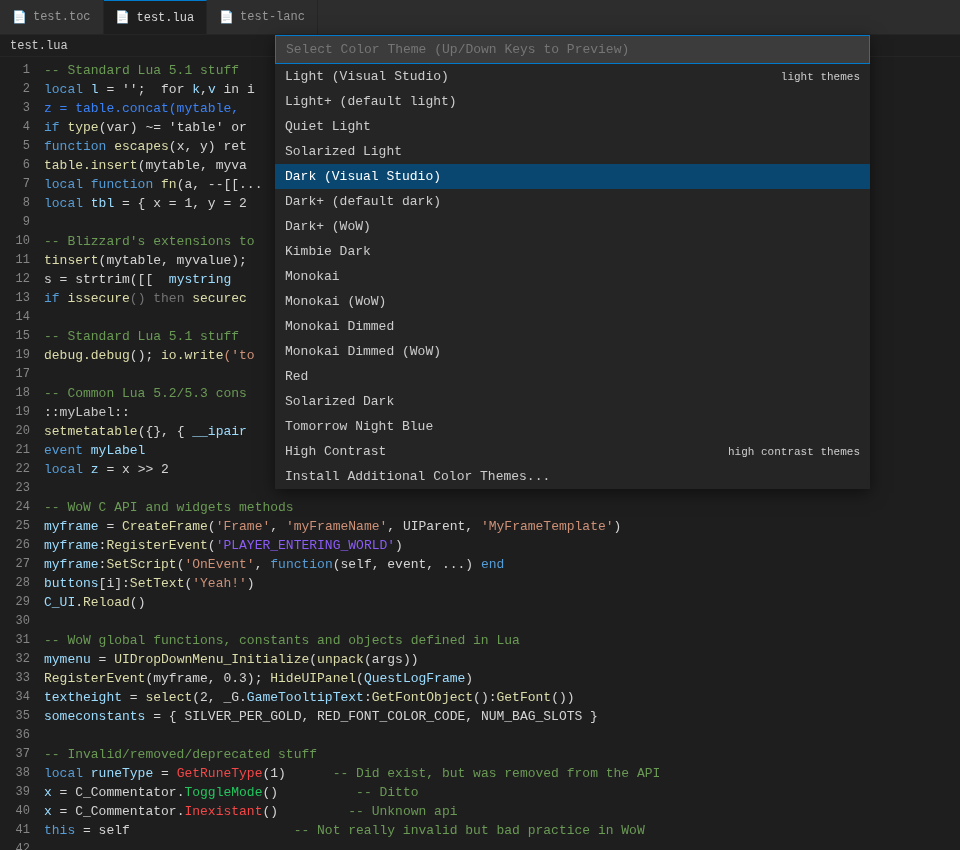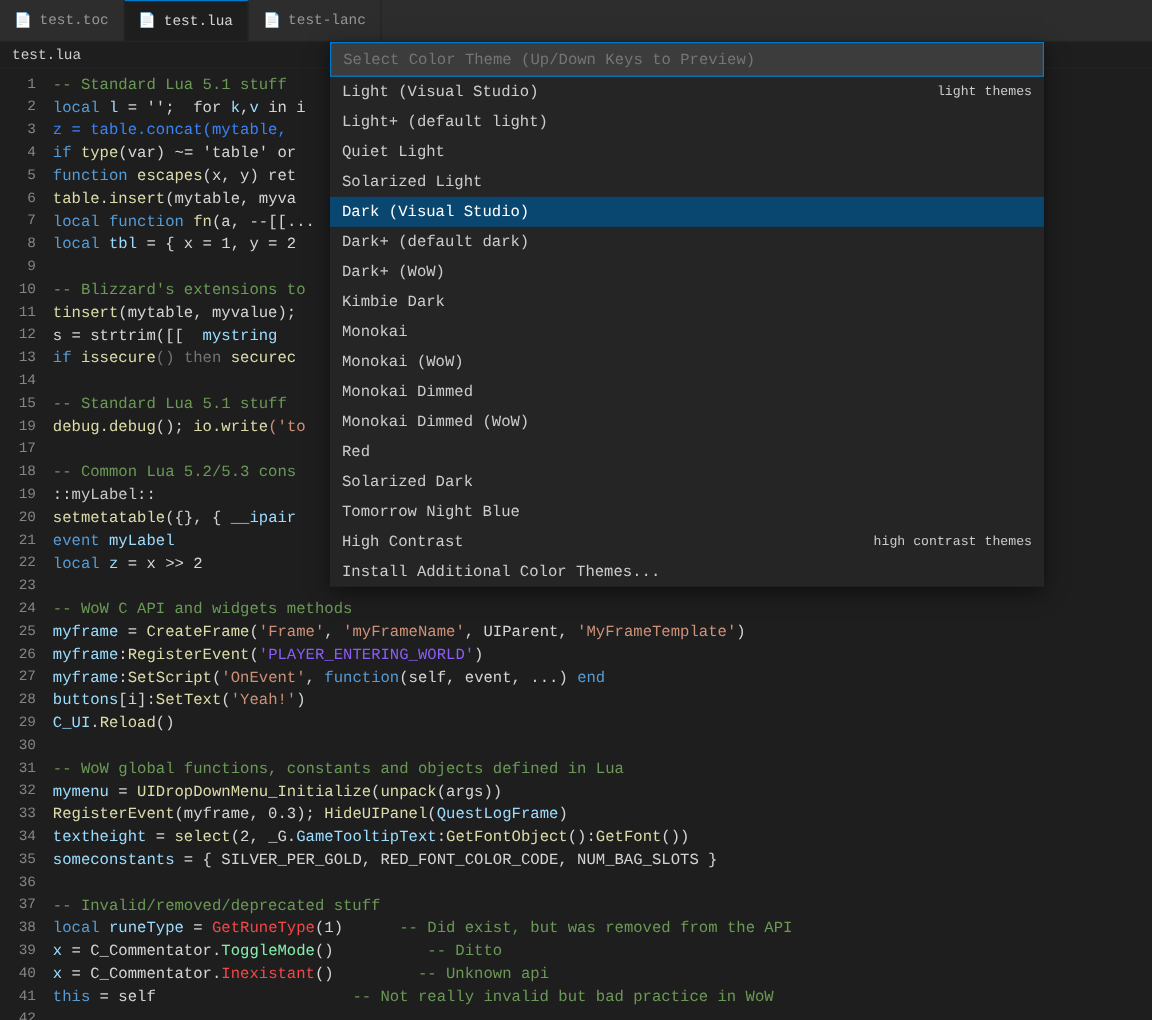--- a/index.html
+++ b/index.html
@@ -375,21 +375,21 @@
         <div class="code-line">
           <span class="line-number">37</span>
           <span class="line-content"><span style="color: rgb(106, 153, 85);">-- Invalid/removed/deprecated stuff</span></span>
         </div>
         <div class="code-line">
           <span class="line-number">38</span>
           <span class="line-content"><span style="color: rgb(86, 156, 214);">local </span><span style="color: rgb(156, 220, 254);">runeType</span><span style="color: rgb(212, 212, 212);"> = </span><span style="color: rgb(244, 71, 71);">GetRuneType</span><span style="color: rgb(212, 212, 212);">(1)</span><span style="color: rgb(106, 153, 85);">      -- Did exist, but was removed </span><span style="color: rgb(106, 153, 85);">from</span><span style="color: rgb(106, 153, 85);"> the API</span></span>
         </div>
         <div class="code-line">
           <span class="line-number">39</span>
-          <span class="line-content"><span style="color: rgb(156, 220, 254);">x</span><span style="color: rgb(212, 212, 212);"> = C_Commentator.</span><span style="color: #86efac;">ToggleMode</span><span style="color: rgb(212, 212, 212);">()</span><span style="color: rgb(106, 153, 85);">          -- Ditto</span></span>
+          <span class="line-content"><span style="color: rgb(156, 220, 254);">x</span><span style="color: rgb(212, 212, 212);"> = C_Commentator.</span><span style="color: #22c55e;">ToggleMode</span><span style="color: rgb(212, 212, 212);">()</span><span style="color: rgb(106, 153, 85);">          -- Ditto</span></span>
         </div>
         <div class="code-line">
           <span class="line-number">40</span>
           <span class="line-content"><span style="color: rgb(156, 220, 254);">x</span><span style="color: rgb(212, 212, 212);"> = C_Commentator.</span><span style="color: rgb(244, 71, 71);">Inexistant</span><span style="color: rgb(212, 212, 212);">()</span><span style="color: rgb(106, 153, 85);">         -- Unknown api</span></span>
         </div>
         <div class="code-line">
           <span class="line-number">41</span>
           <span class="line-content"><span style="color: rgb(86, 156, 214);">this</span><span style="color: rgb(212, 212, 212);"> = self</span><span style="color: rgb(106, 153, 85);">                     -- Not really invalid but bad practice in WoW</span></span>
         </div>
         <div class="code-line">

